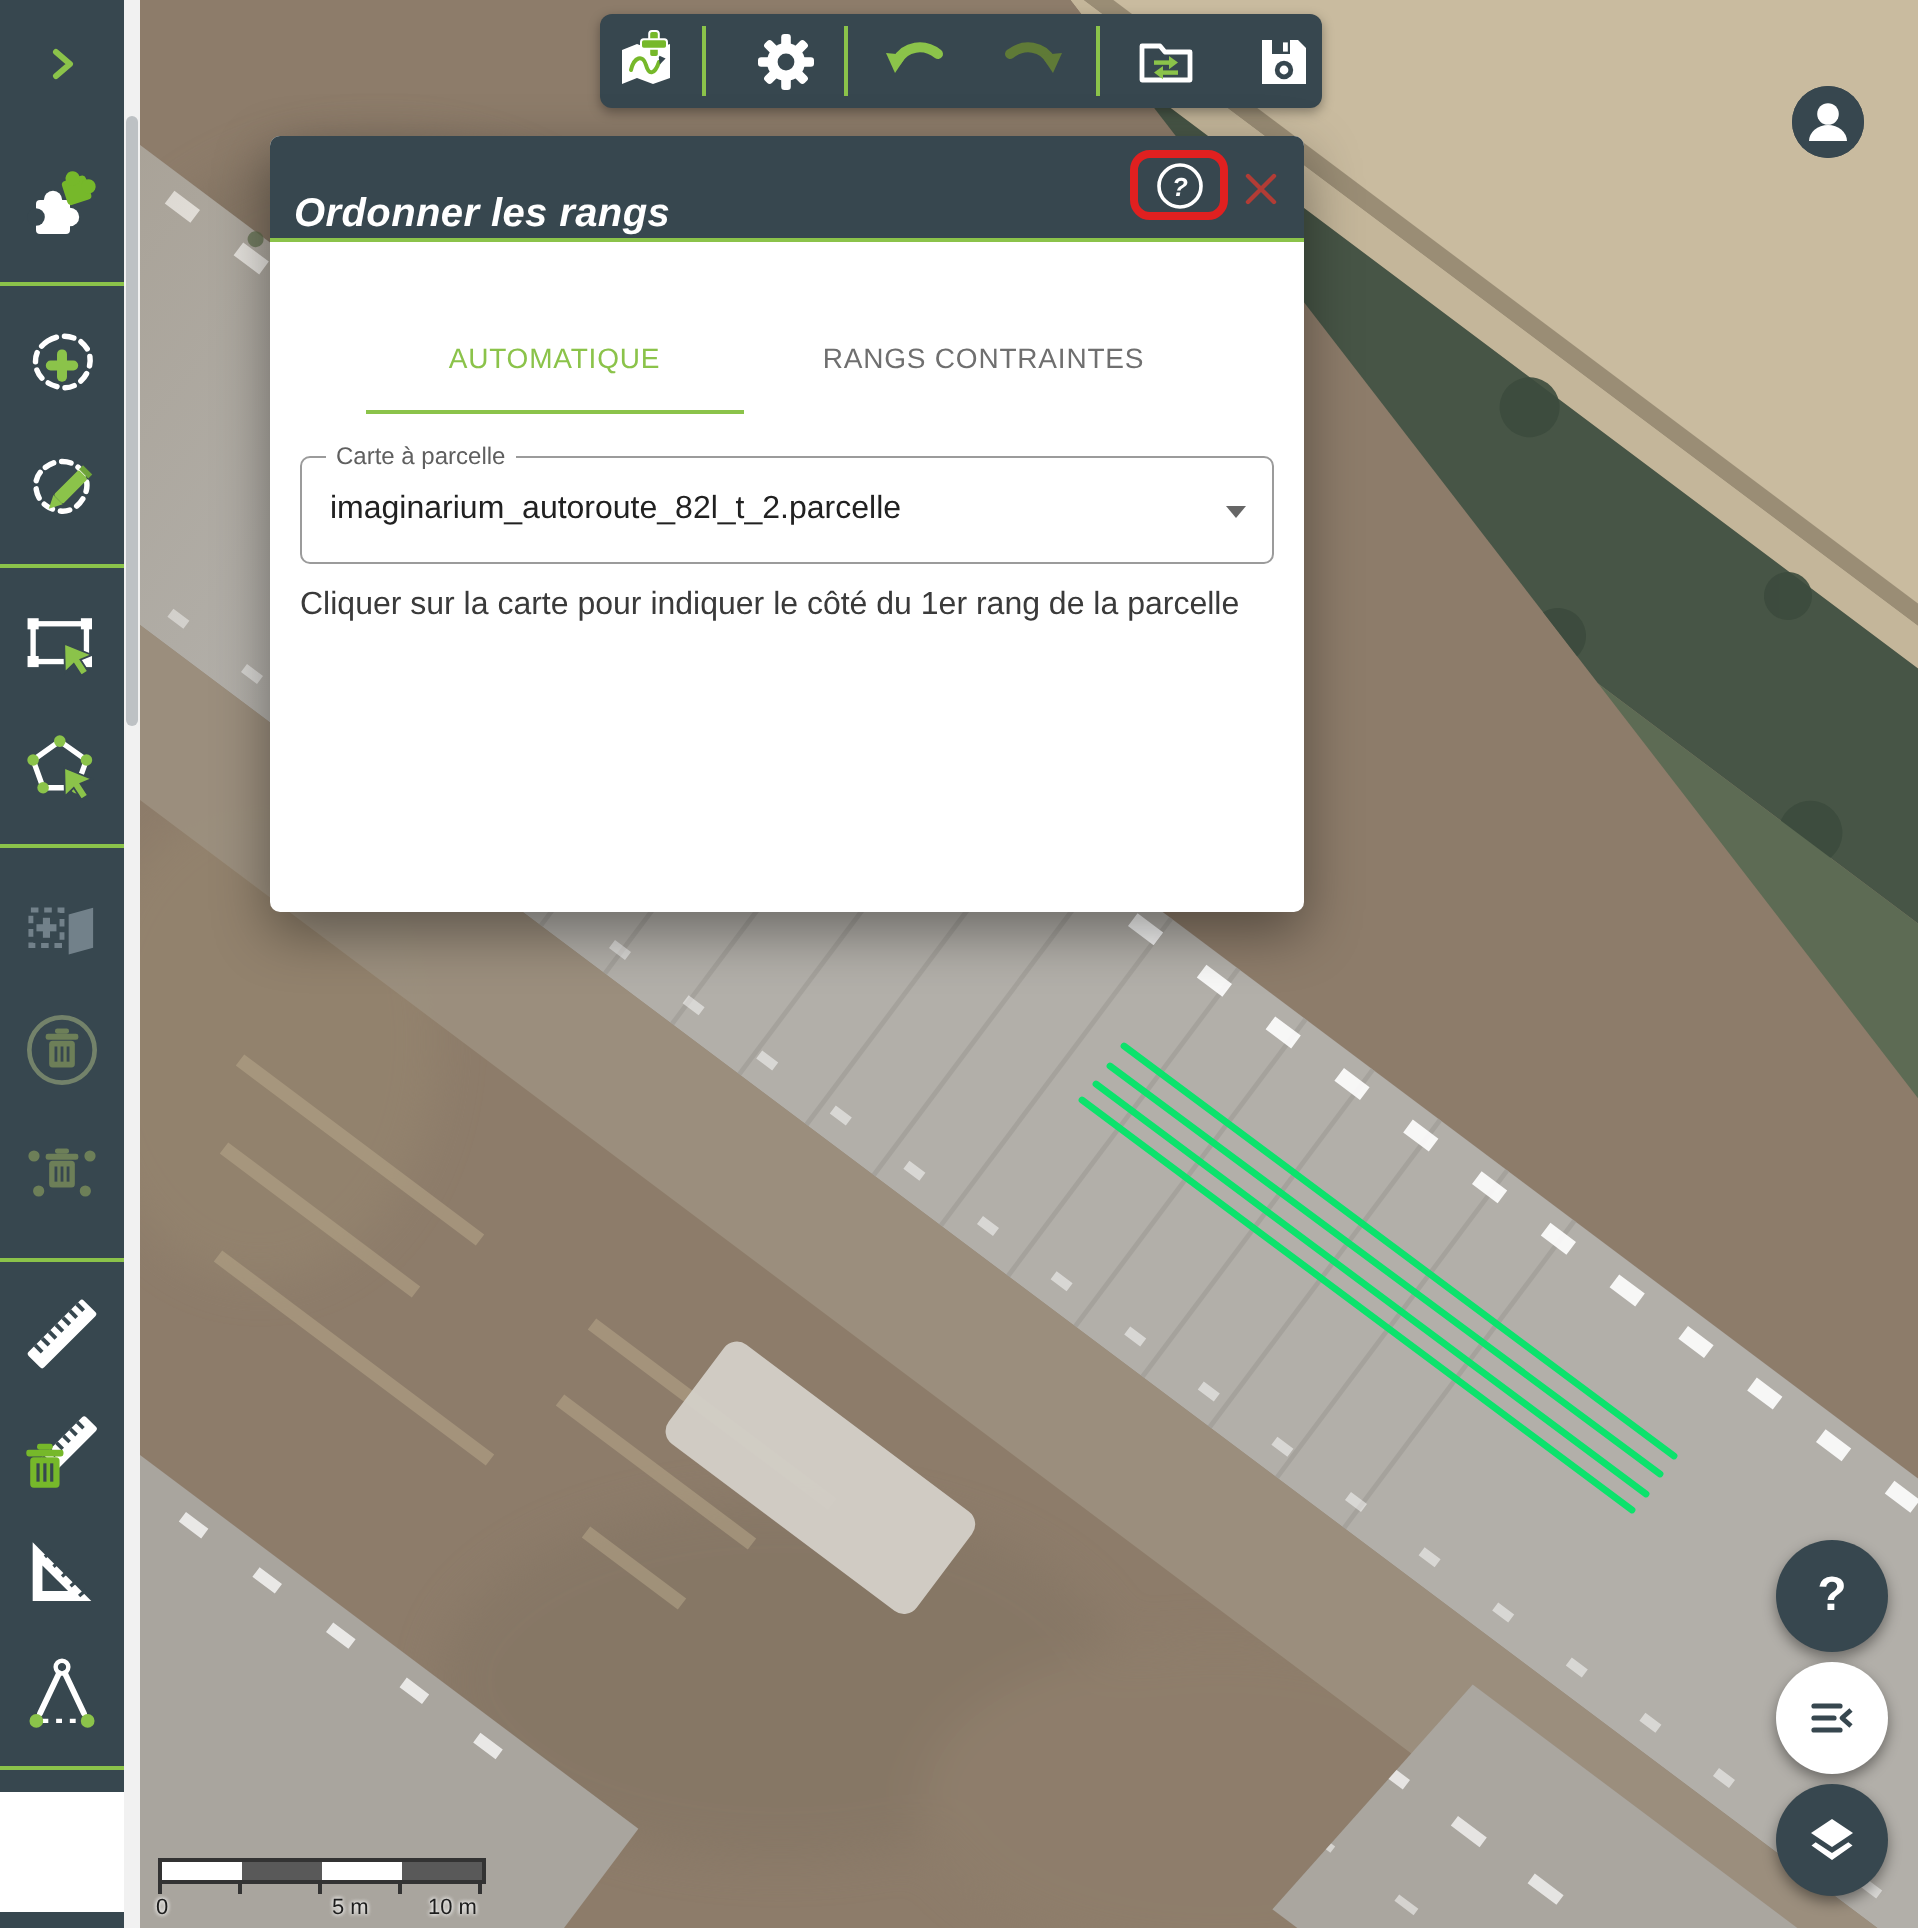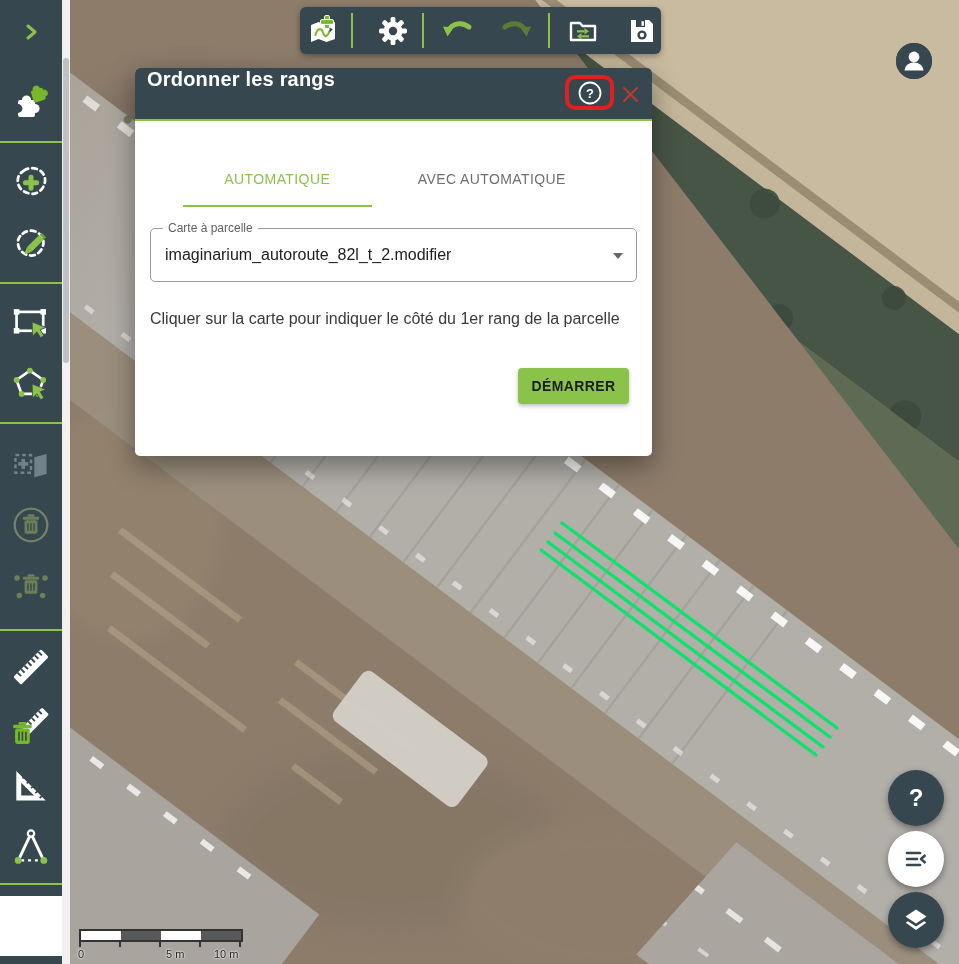--- a/index.html
+++ b/index.html
@@ -22,35 +22,35 @@
   #side-scrollbar{position:absolute;left:62px;top:0;width:8px;height:964px;background:#f1f1f1;}
   #side-scroll-thumb{position:absolute;left:1px;top:58px;width:6px;height:305px;background:#bdc1c4;border-radius:3px;}
   
   #toolbar{position:absolute;left:300px;top:7px;width:361px;height:47px;background:var(--dark);border-radius:6px;box-shadow:0 2px 6px rgba(0,0,0,.35);}
   .tb-btn{position:absolute;top:2px;width:44px;height:44px;display:flex;align-items:center;justify-content:center;cursor:pointer;}
   .tb-div{position:absolute;top:6px;width:2px;height:35px;background:var(--accent);}
   
   #avatar{position:absolute;left:896px;top:43px;width:36px;height:36px;border-radius:50%;background:var(--dark);display:flex;align-items:center;justify-content:center;cursor:pointer;}
   
   #dialog{position:absolute;left:135px;top:68px;width:517px;height:388px;border-radius:5px;box-shadow:0 10px 28px rgba(0,0,0,.4);background:#fff;}
-  #dialog-header{position:relative;height:51px;background:var(--dark);border-radius:5px 5px 0 0;display:flex;align-items:flex-start;padding-left:12px;}
+  #dialog-header{position:relative;height:51px;background:var(--dark);border-radius:5px 5px 0 0;display:flex;align-items:flex-end;padding-left:12px;font-style:italic;}
   #dialog-title{color:#fff;font-size:20px;font-weight:bold;letter-spacing:.2px;}
   #dialog-green-rule{height:2px;background:var(--accent);}
   #help-ring{position:absolute;left:430px;top:7px;width:49px;height:35px;border:4px solid #e02020;border-radius:10px;display:flex;align-items:center;justify-content:center;cursor:pointer;}
   #dialog-close{position:absolute;left:486px;top:17px;width:18px;height:18px;cursor:pointer;display:flex;align-items:center;justify-content:center;}
   #dialog-body{position:relative;height:299px;background:#fff;border-radius:0 0 5px 5px;}
   #tabs{position:absolute;left:44px;top:29px;width:429px;height:57px;display:flex;}
   .tab{flex:1;display:flex;align-items:center;justify-content:center;text-align:center;font-size:14px;letter-spacing:.4px;color:#6f6f6f;cursor:pointer;position:relative;line-height:18px;}
   .tab.active{color:var(--accent);}
   .tab.active::after{content:"";position:absolute;left:4px;right:4px;bottom:0;height:2px;background:var(--accent);}
   #map-select{position:absolute;left:15px;top:107px;width:487px;height:54px;border:1px solid #9b9b9b;border-radius:5px;cursor:pointer;}
   #map-select-label{position:absolute;left:12px;top:-8px;background:#fff;padding:0 5px;font-size:12px;color:#5f5f5f;}
   #map-select-value{position:absolute;left:14px;top:0;line-height:52px;font-size:16px;color:#212121;}
   #map-select-arrow{position:absolute;right:13px;top:24px;width:0;height:0;border-left:5px solid transparent;border-right:5px solid transparent;border-top:6px solid #666;}
-  #helper-text{position:absolute;left:15px;top:189px;font-size:16px;color:#3a3a3a;}
+  #helper-text{position:absolute;left:15px;top:173px;font-size:16px;color:#3a3a3a;}
   #invert-btn{position:absolute;left:145px;top:247px;width:229px;height:36px;border:1px solid rgba(139,195,74,.55);border-radius:4px;background:#fff;color:var(--accent);font-size:14px;letter-spacing:.4px;display:flex;align-items:center;justify-content:center;cursor:pointer;}
   #start-btn{position:absolute;left:383px;top:247px;width:111px;height:36px;border:none;border-radius:4px;background:var(--accent);color:#1d1d1d;font-size:14px;font-weight:bold;letter-spacing:.4px;display:flex;align-items:center;justify-content:center;cursor:pointer;box-shadow:0 2px 4px rgba(0,0,0,.25);}
   
   .fab{position:absolute;left:888px;width:56px;height:56px;border-radius:50%;display:flex;align-items:center;justify-content:center;cursor:pointer;box-shadow:0 3px 7px rgba(0,0,0,.4);}
   .fab.dark{background:var(--dark);color:#fff;}
   .fab.light{background:#fff;color:var(--dark);}
   #fab-help{top:770px;font-size:24px;font-weight:bold;}
   #fab-menu{top:831px;}
   #fab-layers{top:892px;}
   
@@ -533,32 +533,29 @@
       </span>
     </div>
   </div>
   <div id="dialog-green-rule"></div>
   <div id="dialog-body">
     <div id="tabs">
       <div class="tab active">
           <span>AUTOMATIQUE</span>
         </div>
       <div class="tab" style="padding:0 18px">
-          <span>AVEC AUTOMATIQUE</span>
+          <span>RANGS CONTRAINTES</span>
         </div>
     </div>
     <div id="map-select">
       <span id="map-select-label">Carte à parcelle</span>
-      <span id="map-select-value">imaginarium_autoroute_82l_t_2.modifier</span>
+      <span id="map-select-value">imaginarium_autoroute_82l_t_2.parcelle</span>
       <span id="map-select-arrow"></span>
     </div>
     <div id="helper-text">Cliquer sur la carte pour indiquer le côté du 1er rang de la parcelle</div>
-    <div id="start-btn">
-        <span>DÉMARRER</span>
-      </div>
   </div>
 </div>
 
 <div id="fab-help" class="fab dark">
   <span>?</span>
 </div>
 <div id="fab-menu" class="fab light">
   <span>
     <svg width="26" height="26" viewBox="0 0 26 26">
       <g stroke="#37474F" stroke-width="2.6" stroke-linecap="round">

